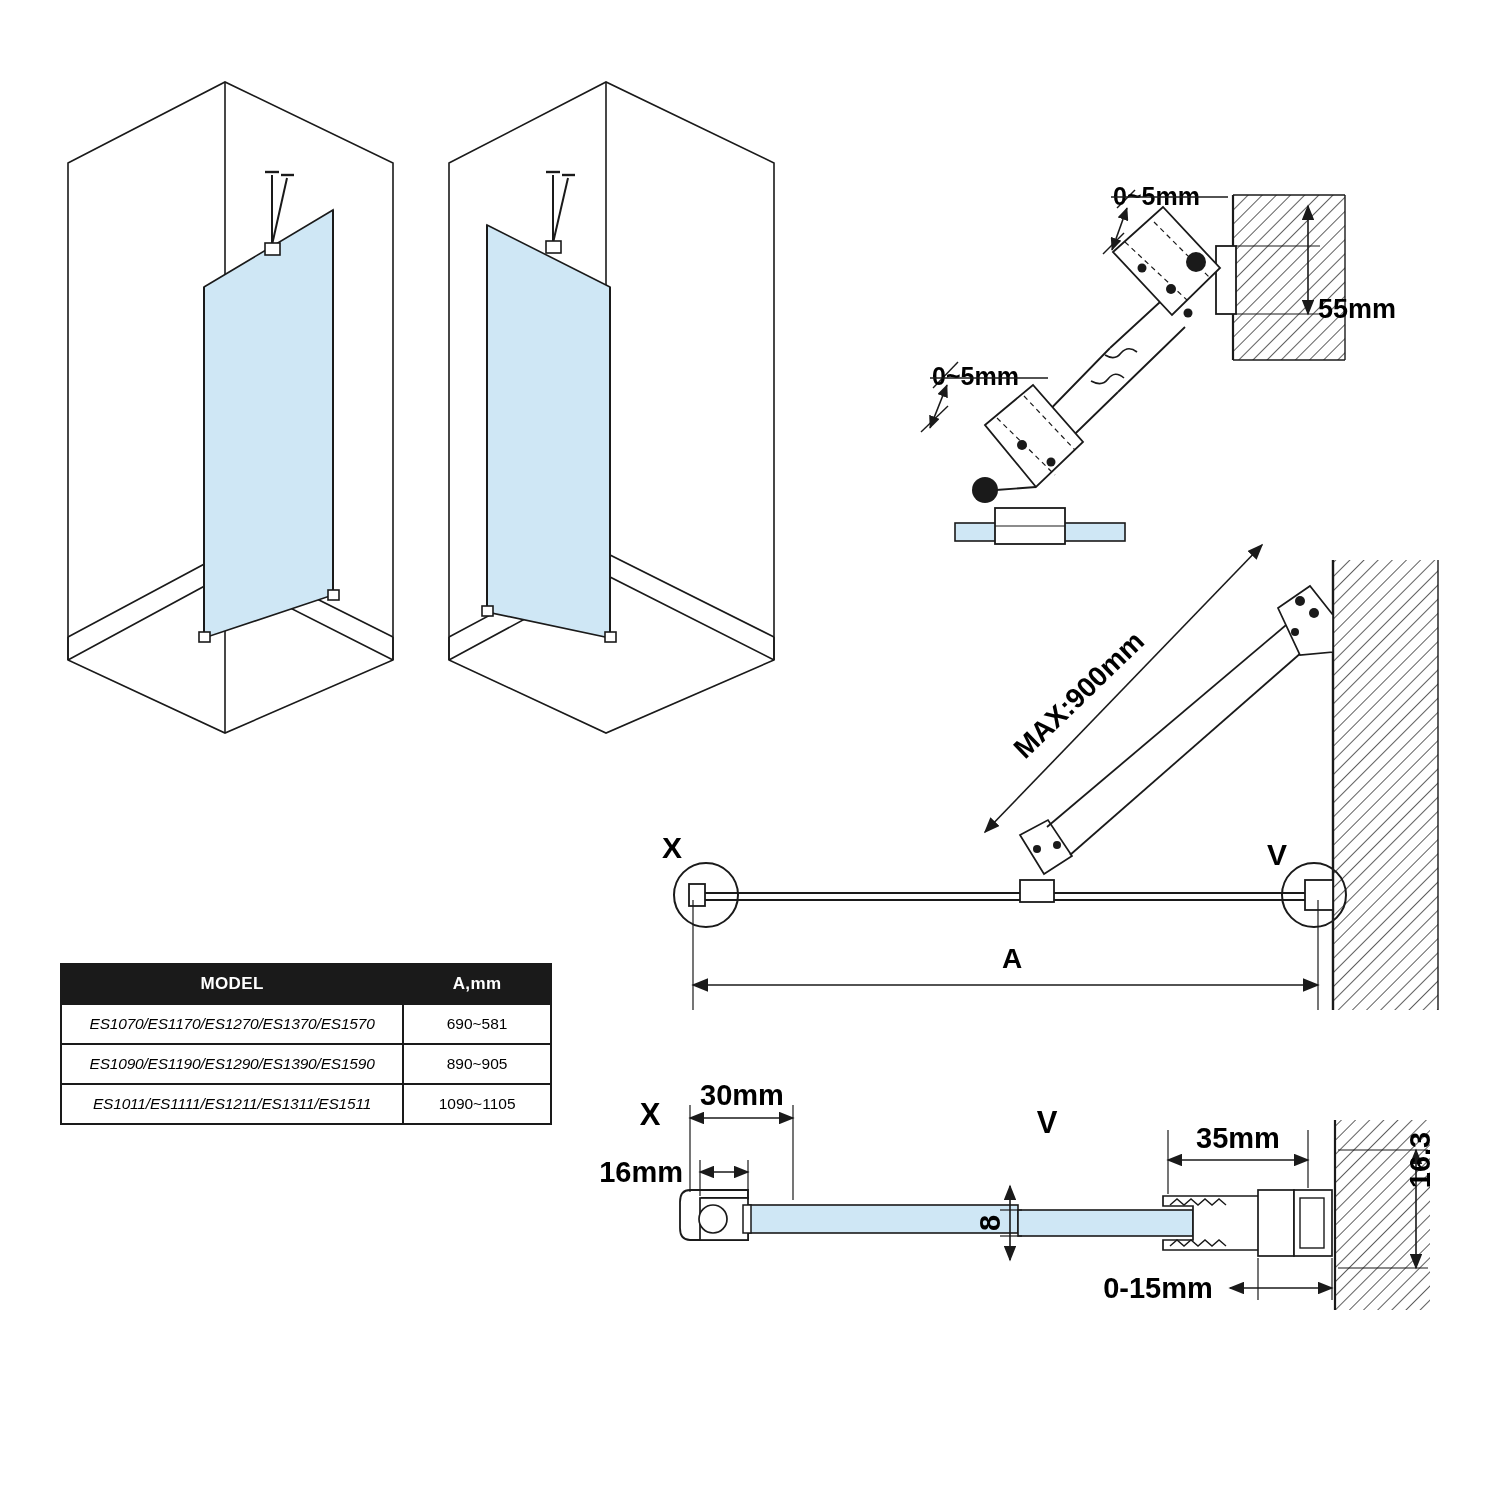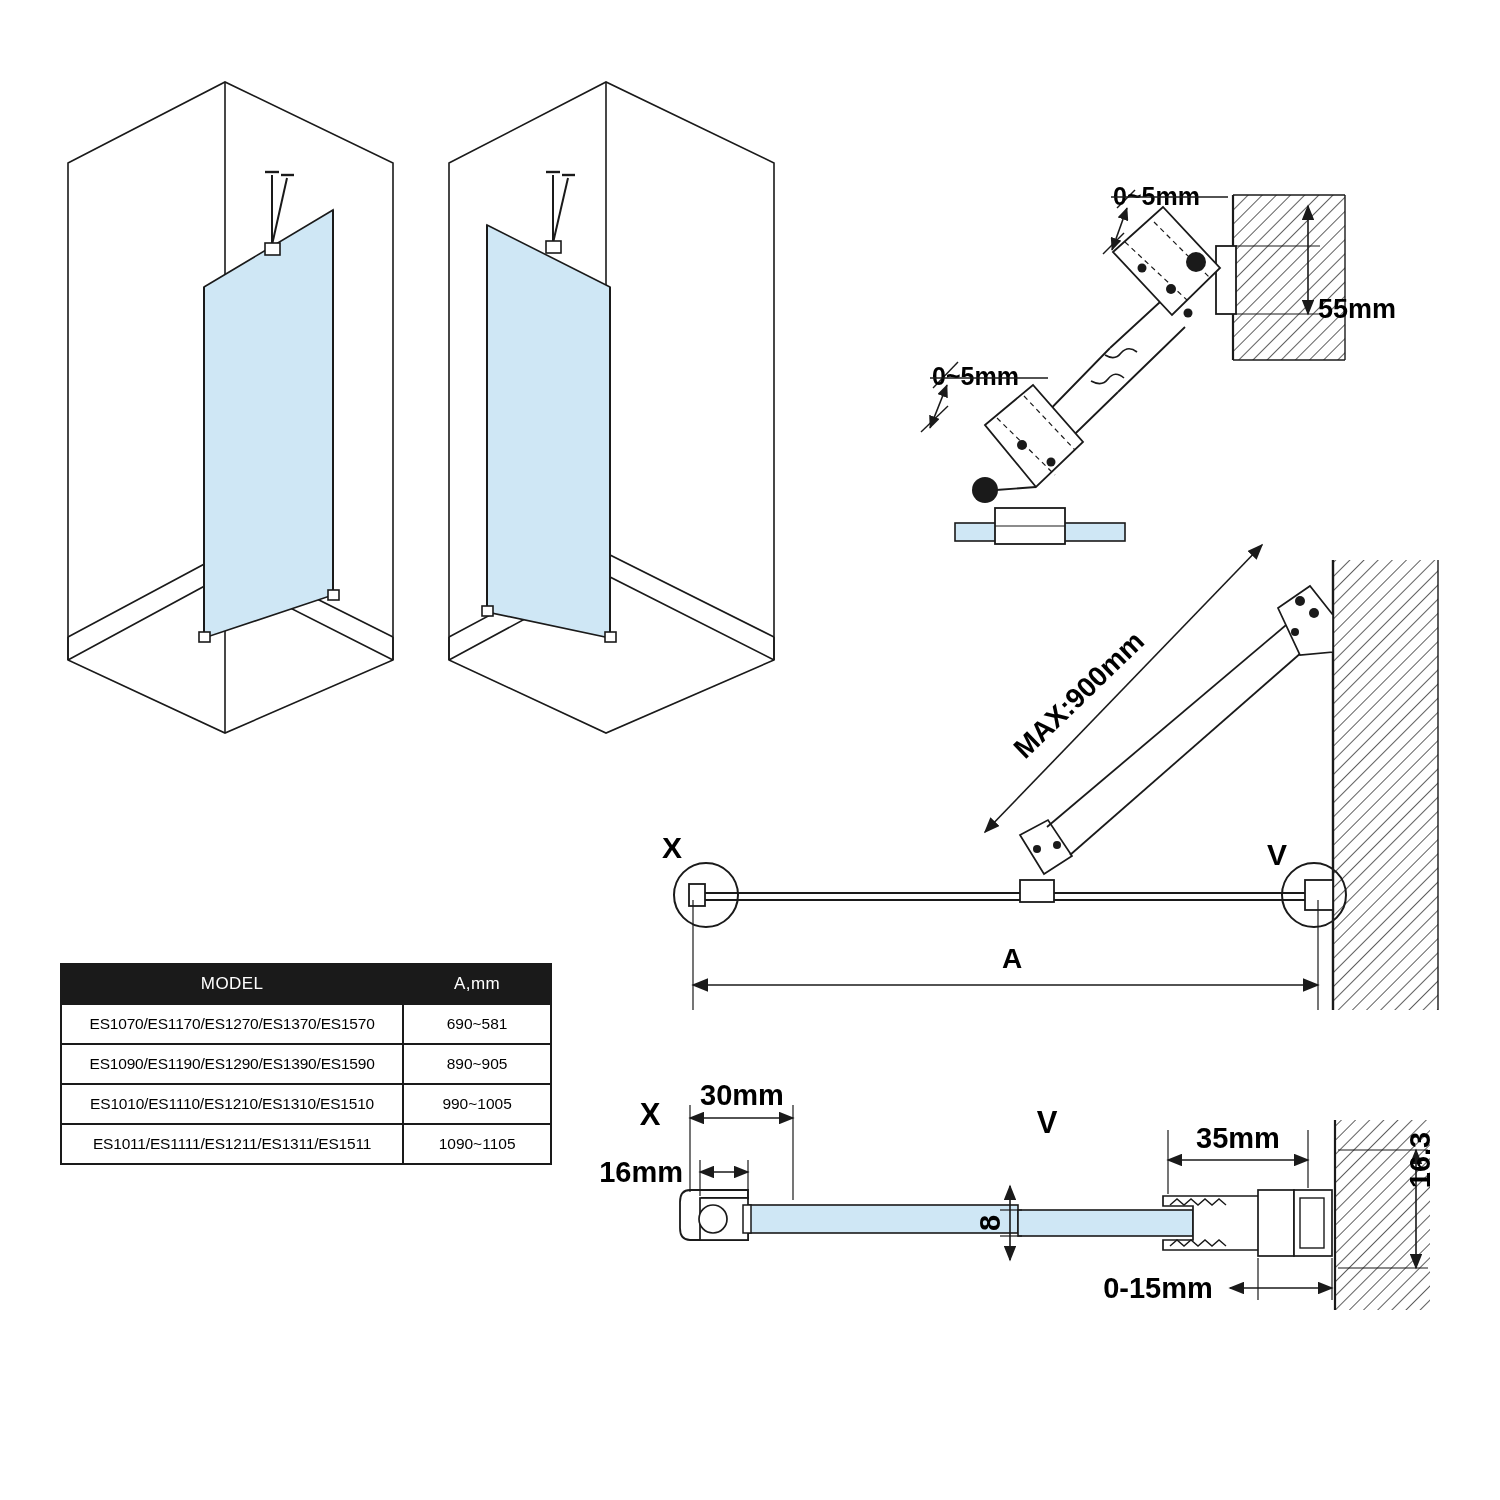--- a/index.html
+++ b/index.html
@@ -33,38 +33,39 @@
     top: 963px;
     width: 492px;
     border-collapse: collapse;
     background: #ffffff;
     font-family: "Liberation Sans", sans-serif;
   }
   .spec-table th {
     background: #1a1a1a;
     color: #ffffff;
     font-size: 17px;
-    font-weight: normal;
+    font-weight: bold;
     padding: 9px 4px;
     border: 2px solid #1a1a1a;
     text-align: center;
     letter-spacing: 0.4px;
   }
   .spec-table td {
     font-size: 15.5px;
     color: #000000;
     padding: 10px 4px;
     border: 2px solid #1a1a1a;
     text-align: center;
     background: #ffffff;
   }
   .spec-table td.model-cell {
     text-align: center;
     width: 340px;
     letter-spacing: -0.2px;
+    font-style: italic;
   }
   .spec-table td.dim-cell {
     width: 148px;
   }
   .lbl {
     font-family: "Liberation Sans", sans-serif;
     font-weight: bold;
     fill: #000000;
   }
 </style>
@@ -310,23 +311,19 @@
     <tbody>
       <tr>
         <td class="model-cell">ES1070/ES1170/ES1270/ES1370/ES1570</td>
         <td class="dim-cell">690~581</td>
       </tr>
       <tr>
         <td class="model-cell">ES1090/ES1190/ES1290/ES1390/ES1590</td>
         <td class="dim-cell">890~905</td>
       </tr>
       <tr>
-        <td class="model-cell">ES1010/ES1110/ES1210/ES1310/ES1510</td>
-        <td class="dim-cell">990~1005</td>
-      </tr>
-      <tr>
         <td class="model-cell">ES1011/ES1111/ES1211/ES1311/ES1511</td>
         <td class="dim-cell">1090~1105</td>
       </tr>
     </tbody>
   </table>
 
 </div>
 
 </body></html>

